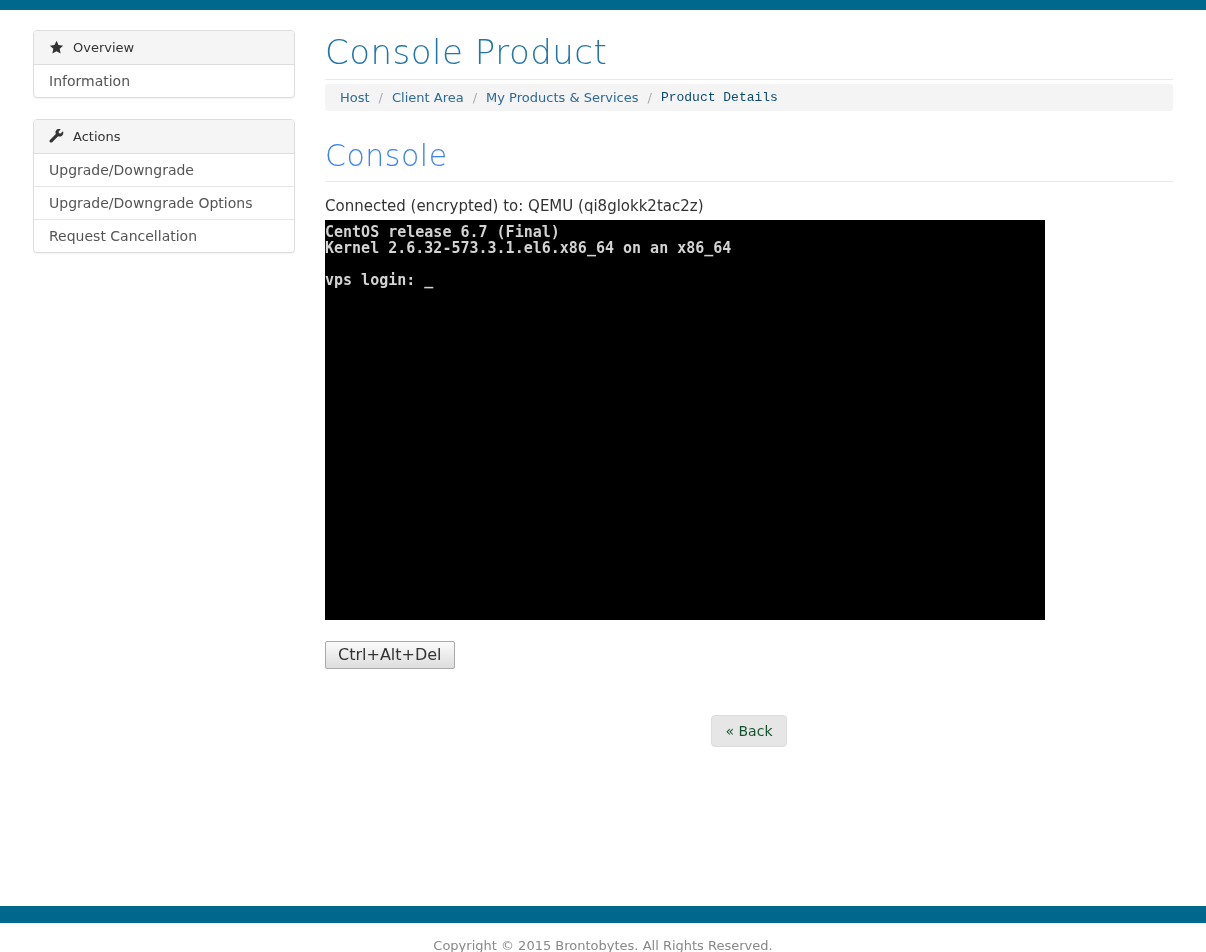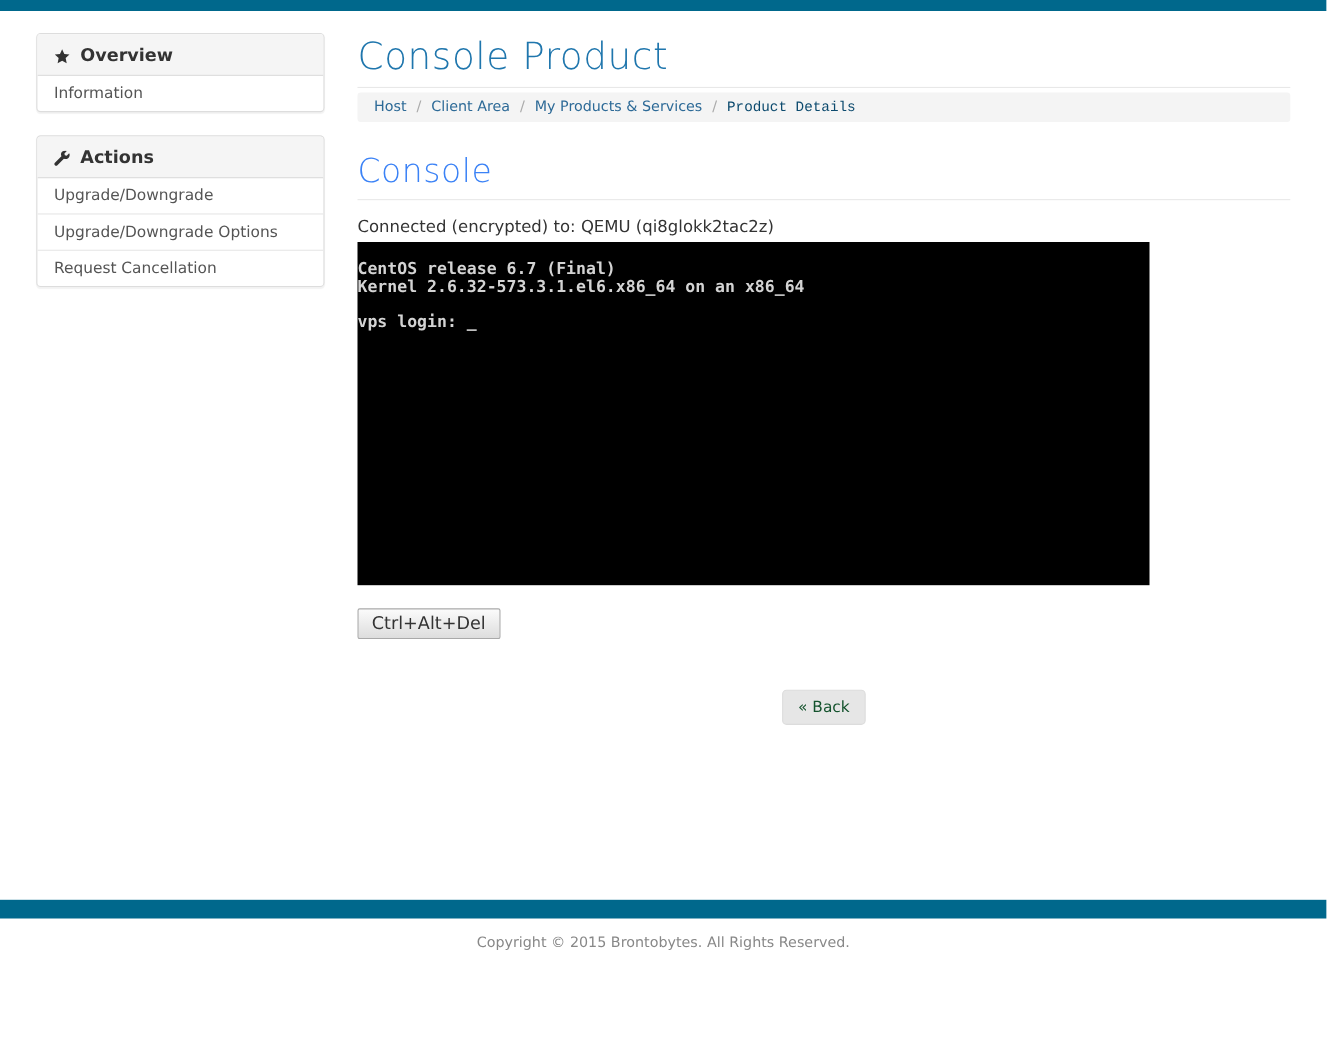--- a/index.html
+++ b/index.html
@@ -33,22 +33,22 @@
     border-radius: 4px;
     background: #fff;
     margin-bottom: 21px;
     box-shadow: 0 1px 1px rgba(0,0,0,.05);
     overflow: hidden;
   }
   .panel-heading {
     background: #f5f5f5;
     border-bottom: 1px solid #ddd;
     padding: 9px 15px;
-    font-size: 16px;
-    font-weight: bold;
+    font-size: 13px;
+    font-weight: normal;
     color: #333;
     display: flex;
     align-items: flex-end;
   }
   .panel-heading .icon { margin-right: 9px; display: inline-flex; }
   .panel-heading .icon svg { fill: #333; }
   .list-item {
     padding: 8px 15px;
     font-size: 14px;
     color: #555;
@@ -105,23 +105,23 @@
 
   .status-line {
     font-size: 15px;
     line-height: 20px;
     color: #333;
     margin: 14px 0 4px;
   }
 
   .console-screen {
     width: 720px;
-    height: 312px;
+    height: 400px;
     background: #000;
-    padding-top: 16px;
+    padding-top: 4px;
     cursor: default;
     overflow: hidden;
   }
   .console-line {
     font-family: "DejaVu Sans Mono", "Liberation Mono", monospace;
     font-weight: bold;
     font-size: 15px;
     height: 16px;
     line-height: 16px;
     color: #d3d3d3;

